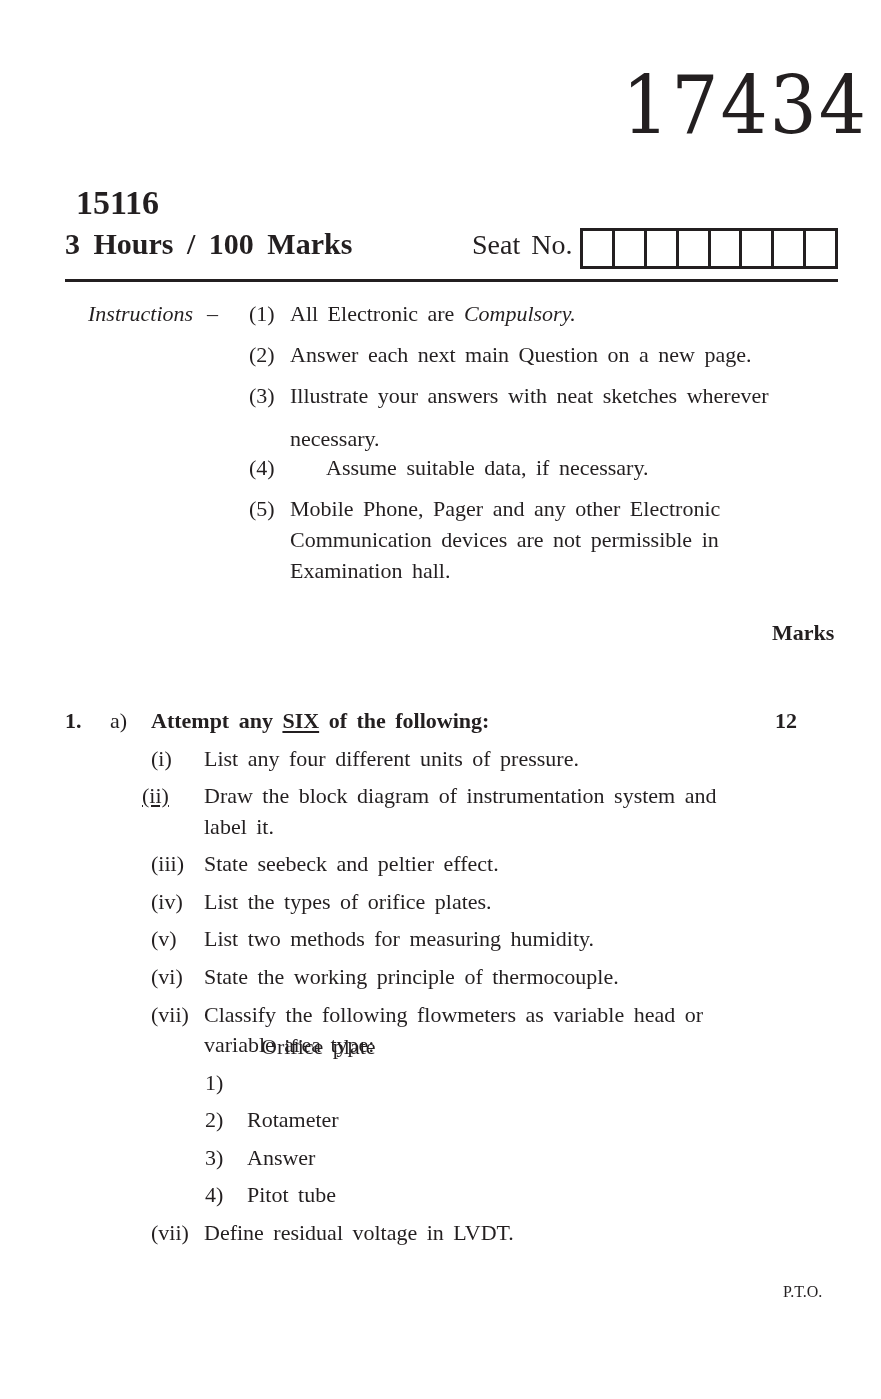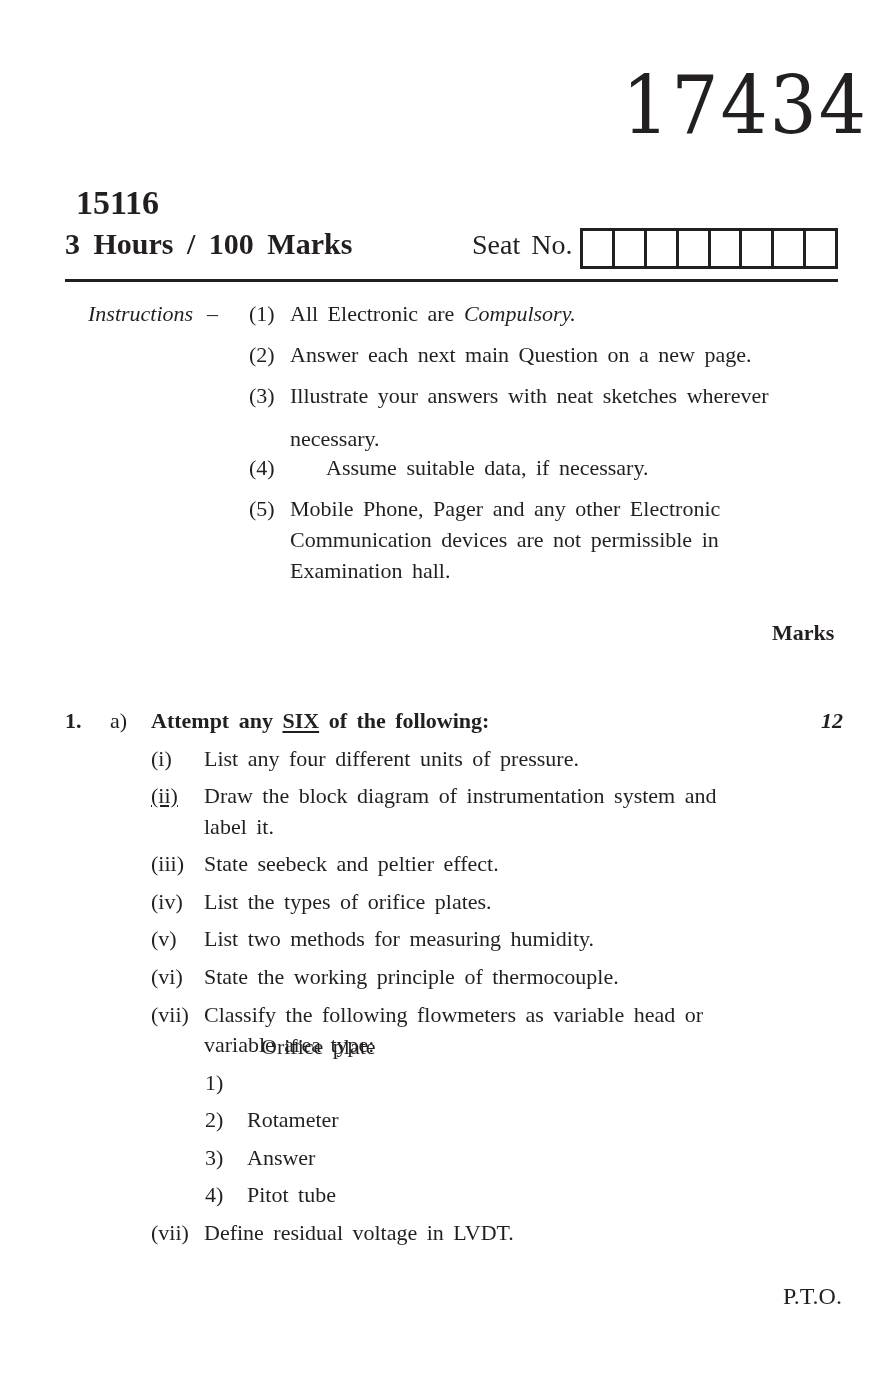--- a/index.html
+++ b/index.html
@@ -28,22 +28,22 @@
     .txt { font-size: 22px; line-height: 1; white-space: nowrap; word-spacing: 4px; }
     .instr-label { left: 88px; top: 303px; font-style: italic; }
     .instr-dash { left: 207px; top: 303px; }
     .italic { font-style: italic; }
     .underline { text-decoration: underline; text-underline-offset: 3px; }
 
     .marks-heading { left: 772px; top: 620px; font-size: 22px; font-weight: bold; }
     .q-num { left: 65px; top: 710px; font-weight: bold; }
     .q-part { left: 110px; top: 710px; }
     .q-title { left: 151px; top: 710px; font-weight: bold; }
-    .q-marks { left: 821px; top: 710px; font-weight: bold; font-style: italic; }
-    .pto { left: 783px; top: 1283px; font-size: 24px; }
+    .q-marks { left: 775px; top: 710px; font-weight: bold; }
+    .pto { left: 783px; top: 1283px; font-size: 16px; }
   </style>
 </head>
 <body>
 
 <div class="abs paper-code">17434</div>
 <div class="abs subject-code">15116</div>
 <div class="abs duration">3 Hours / 100 Marks</div>
 <div class="abs seat-label">Seat No.</div>
 <div class="abs seat-boxes">
   <div class="seat-cell"></div>
@@ -81,21 +81,21 @@
 <div class="abs marks-heading">Marks</div>
 
 <div class="abs txt q-num">1.</div>
 <div class="abs txt q-part">a)</div>
 <div class="abs txt q-title"><span>Attempt any </span><span class="underline">SIX</span><span> of the following:</span></div>
 <div class="abs txt q-marks">12</div>
 
 <div class="abs txt" style="left:151px;top:748px;">(i)</div>
 <div class="abs txt" style="left:204px;top:748px;text-align:right;">List any four different units of pressure.</div>
 
-<div class="abs txt" style="left:151px;top:785px;text-decoration:underline;">(ii)</div>
+<div class="abs txt" style="left:142px;top:785px;text-decoration:underline;">(ii)</div>
 <div class="abs txt" style="left:204px;top:785px;">Draw the block diagram of instrumentation system and</div>
 <div class="abs txt" style="left:204px;top:816px;">label it.</div>
 
 <div class="abs txt" style="left:151px;top:853px;">(iii)</div>
 <div class="abs txt" style="left:204px;top:853px;">State seebeck and peltier effect.</div>
 
 <div class="abs txt" style="left:151px;top:891px;">(iv)</div>
 <div class="abs txt" style="left:204px;top:891px;">List the types of orifice plates.</div>
 
 <div class="abs txt" style="left:151px;top:928px;">(v)</div>

